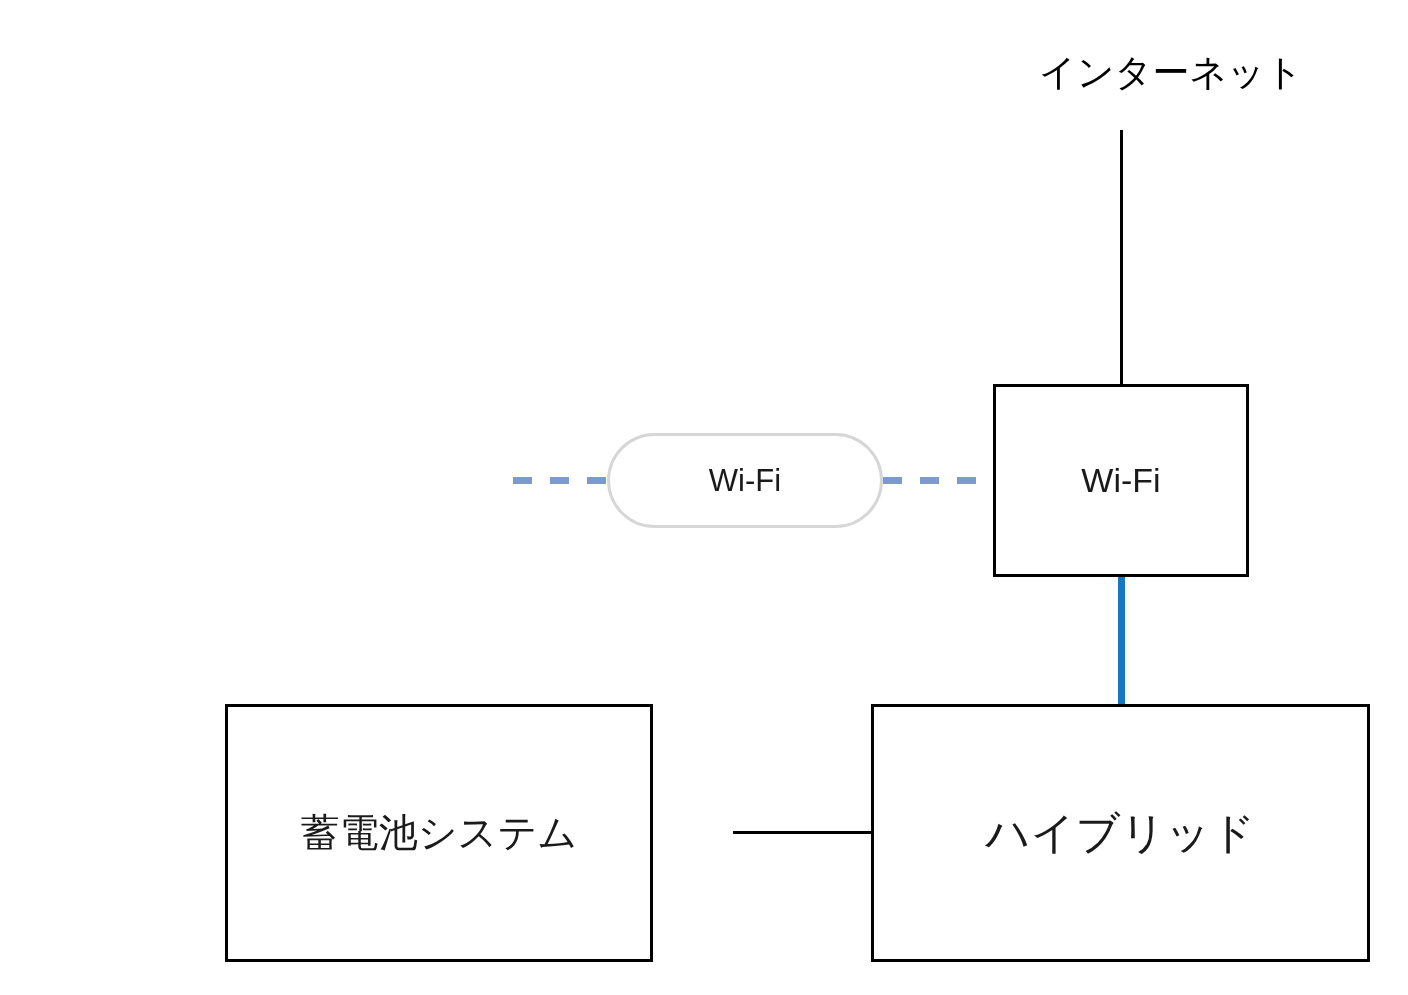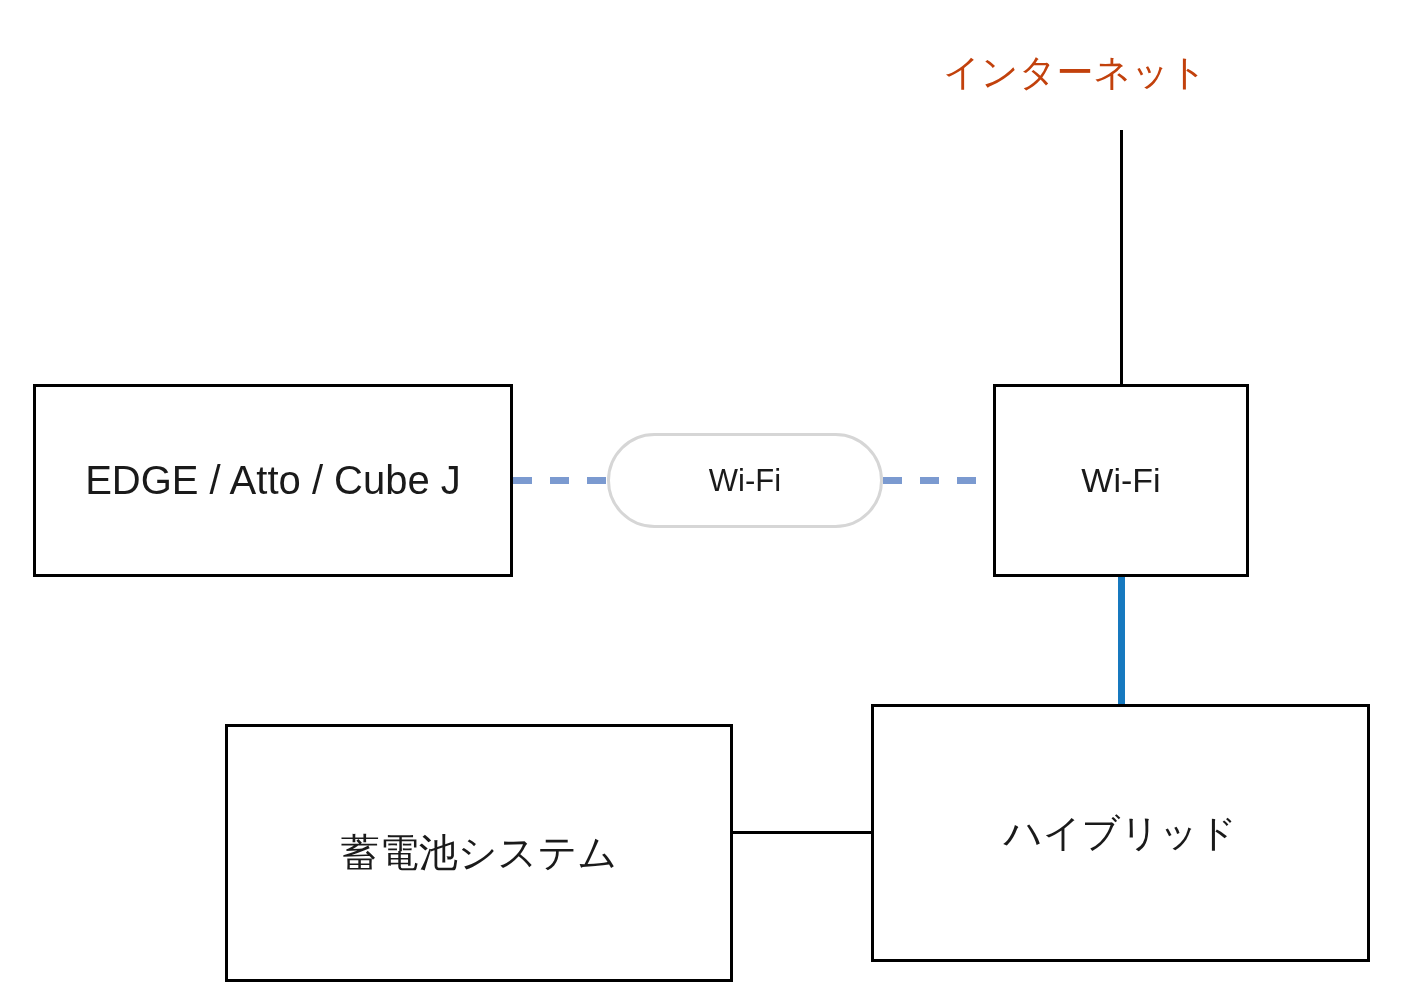--- a/index.html
+++ b/index.html
@@ -30,24 +30,24 @@
     background: #ffffff;
     display: flex;
     flex-direction: column;
     align-items: center;
     justify-content: center;
     text-align: center;
   }
 
   .label-internet {
     left: 943px; top: 52px; width: 360px;
-    text-align: left;
+    text-align: right;
     font-size: 37px;
     line-height: 42px;
-    color: #c2410c;
+    color: #000000;
     white-space: nowrap;
   }
 
   .line-internet {
     left: 1120px; top: 130px;
     width: 3px; height: 254px;
     background: var(--wire);
   }
 
   .box-edge {
@@ -87,50 +87,47 @@
   .dash-left  { left: 513px; top: 477px; width: 94px; }
   .dash-right { left: 883px; top: 477px; width: 110px; }
 
   .line-blue {
     left: 1118px; top: 577px;
     width: 7px; height: 127px;
     background: var(--solid-link);
   }
 
   .box-battery {
-    left: 225px; top: 724px;
-    width: 508px; height: 258px;
+    left: 225px; top: 704px;
+    width: 428px; height: 258px;
     font-size: 39px;
   }
 
   .box-pcs {
     left: 871px; top: 704px;
     width: 499px; height: 258px;
-    font-size: 38px;
+    font-size: 44px;
     line-height: 50px;
   }
 
   .line-battery-pcs {
     left: 733px; top: 831px;
     width: 138px; height: 3px;
     background: var(--wire);
   }
 </style>
 </head>
 <body>
 
 <div class="canvas">
 
   <div class="abs label-internet">インターネット</div>
 
   <div class="abs line-internet"></div>
 
-  <div class="abs node-box box-edge">
-    <span>EDGE / Atto / Cube J</span>
-  </div>
 
   <div class="abs dash-link dash-left"></div>
 
   <div class="abs oval-wifi">
     <span>Wi-Fi</span>
   </div>
 
   <div class="abs dash-link dash-right"></div>
 
   <div class="abs node-box box-router">

